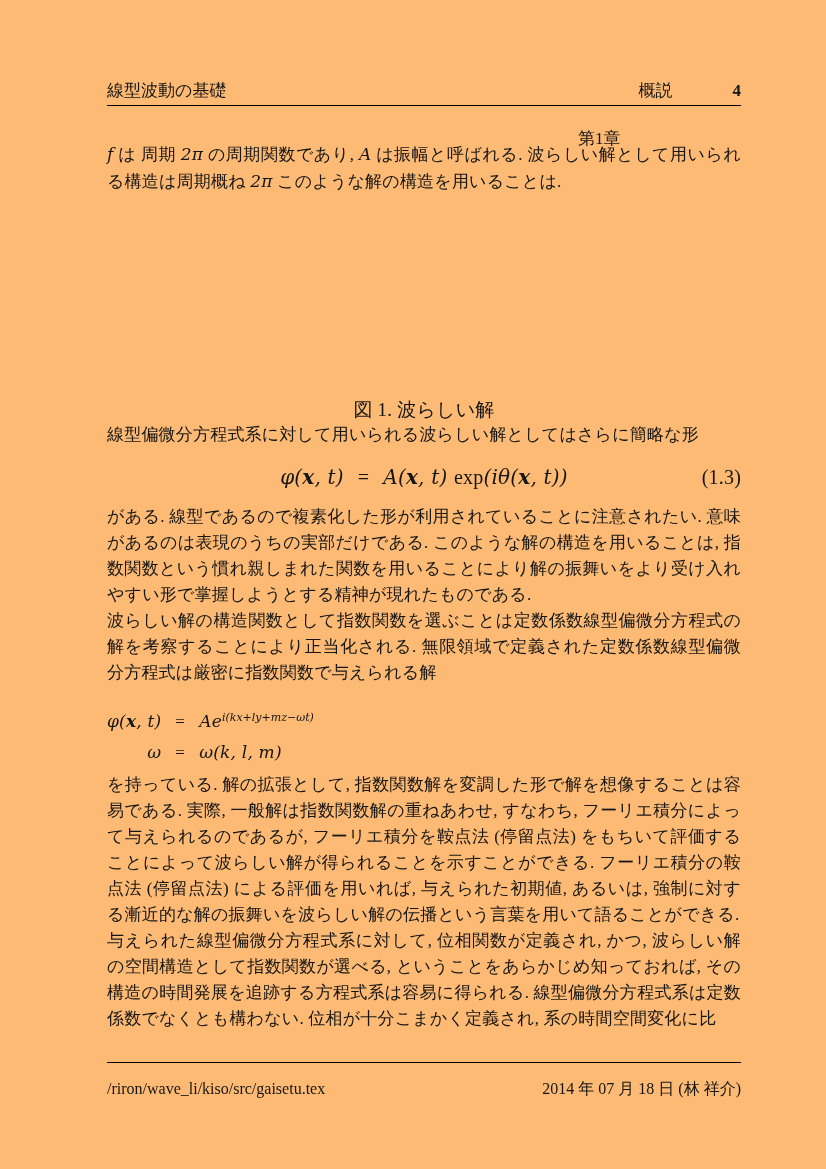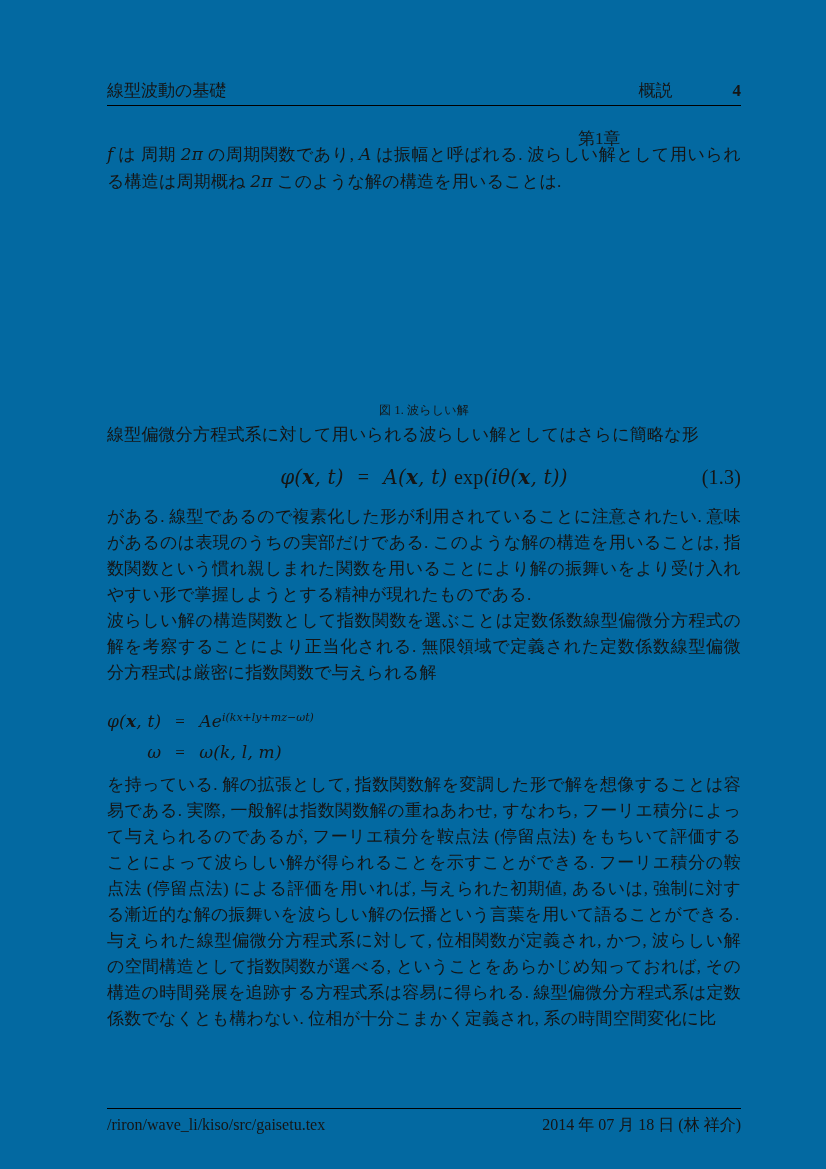--- a/index.html
+++ b/index.html
@@ -4,21 +4,21 @@
 <style>
   html, body {
     margin: 0;
     padding: 0;
     background: #ffffff;
   }
   .page {
     position: relative;
     width: 826px;
     height: 1169px;
-    background: #0369a1;
+    background: #fdba74;
     color: #151515;
     font-family: "Liberation Serif", "DejaVu Serif", serif;
     overflow: hidden;
   }
 
   
   .header {
     position: absolute;
     left: 107px;
     top: 82px;
@@ -46,21 +46,21 @@
     line-height: 26px;
     text-align: justify;
     letter-spacing: 0.2px;
   }
   .text-column p { margin: 0; }
 
   .figure-space { height: 203px; }
   .figure-caption {
     line-height: 24px;
     text-align: center;
-    font-size: 12px;
+    font-size: 19px;
   }
 
   .p2 { margin-top: 32px; }
   .p3 { margin-top: 0; }
   .p4 { margin-top: 12px; }
   .p5 { margin-top: 0; }
   .p6 { margin-top: 6px; }
 
   
   .mi  { font-style: italic; font-family: "DejaVu Serif", "Liberation Serif", serif; }
@@ -102,24 +102,24 @@
     font-size: 11px;
     line-height: 0;
     vertical-align: 6px;
     letter-spacing: 0;
   }
 
   
   .footer {
     position: absolute;
     left: 107px;
-    top: 1108px;
+    top: 1062px;
     width: 634px;
     border-top: 1.5px solid #000;
-    padding-top: 7px;
+    padding-top: 17px;
     display: flex;
     justify-content: space-between;
     font-size: 16px;
     line-height: 18px;
   }
 </style>
 </head>
 <body>
 
 <div class="page">

